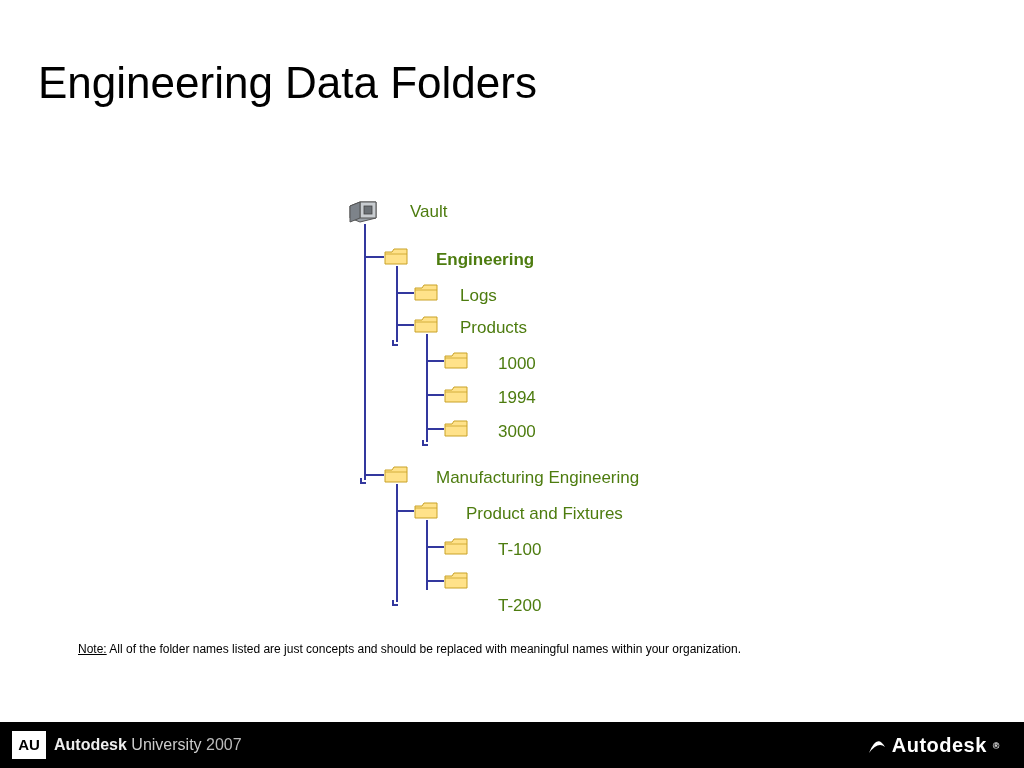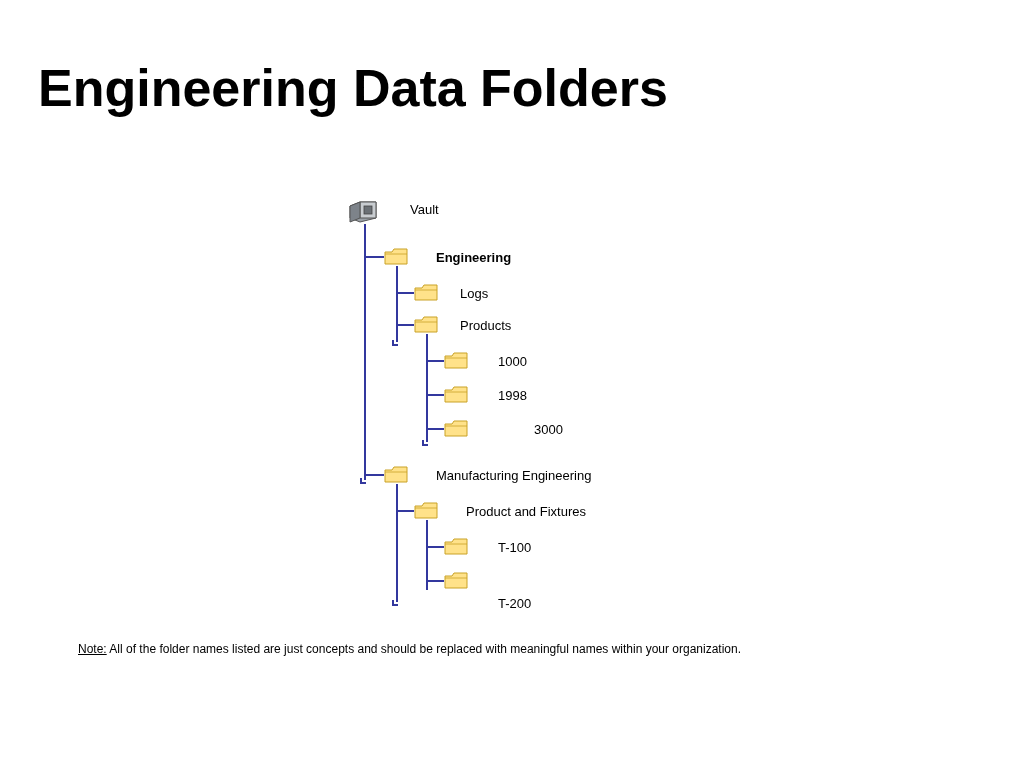--- a/index.html
+++ b/index.html
@@ -1,33 +1,33 @@
 <!DOCTYPE html>
 <html><head>
 <meta charset="utf-8">
 <style>
   * { margin: 0; padding: 0; box-sizing: border-box; }
   html, body { width: 1024px; height: 768px; font-family: Arial, Helvetica, sans-serif; background: #fff; }
   .slide { position: relative; width: 1024px; height: 768px; }
-  .title { position: absolute; left: 38px; top: 58px; font-size: 52px; font-weight: bold; color: #000; }
+  .title { position: absolute; left: 38px; top: 58px; font-size: 44px; font-weight: normal; color: #000; }
   .subtitle { position: absolute; left: 78px; top: 144px; font-size: 24px; font-weight: bold; color: #000; }
   .note { position: absolute; left: 78px; top: 642px; right: 40px; font-size: 12px; color: #000; line-height: 1.25; }
   .note-label { text-decoration: underline; }
 
   .tree { position: absolute; left: 350px; top: 192px; width: 430px; height: 420px; }
 
   
   .vault-icon { position: absolute; left: -2px; top: 4px; width: 32px; height: 28px; }
   .vault-icon svg { width: 32px; height: 28px; }
 
   
   .folder-icon { position: absolute; width: 24px; height: 18px; }
   .folder-icon svg { width: 24px; height: 18px; display:block; }
 
-  .tlabel { position: absolute; font-size: 13px; color: #000000; }
+  .tlabel { position: absolute; font-size: 17px; color: #4d7c0f; }
 
   
   .vline, .hline { position: absolute; background: #33389e; }
   .vline { width: 2px; }
   .hline { height: 2px; }
   .stub { position: absolute; width: 6px; height: 6px; border: 2px solid #33389e; border-top: none; border-right: none; background: transparent; }
 
   
   .footer { position: absolute; left: 0; right: 0; bottom: 0; height: 46px; background: #000; }
   .au-badge { position: absolute; left: 12px; top: 9px; width: 34px; height: 28px; background: #fff; color: #000; font-weight: bold; font-size: 15px; text-align: center; line-height: 28px; letter-spacing: 0px; }
@@ -101,30 +101,30 @@
     </div>
     <div class="tlabel" style="left:148px; top:162px;">1000</div>
 
     <div class="hline" style="left:76px; top:202px; width:18px;"></div>
     <div class="folder-icon" style="left:94px; top:194px;">
       <svg viewBox="0 0 24 18">
           <path d="M1 4 L8 4 L10 1 L23 1 L23 16 L1 16 Z" fill="#ffe28a" stroke="#c9a227" stroke-width="1"></path>
           <path d="M1 6 L23 6" stroke="#c9a227" stroke-width="0.8"></path>
         </svg>
     </div>
-    <div class="tlabel" style="left:148px; top:196px;">1998</div>
+    <div class="tlabel" style="left:148px; top:196px;">1994</div>
 
     <div class="hline" style="left:76px; top:236px; width:18px;"></div>
     <div class="folder-icon" style="left:94px; top:228px;">
       <svg viewBox="0 0 24 18">
           <path d="M1 4 L8 4 L10 1 L23 1 L23 16 L1 16 Z" fill="#ffe28a" stroke="#c9a227" stroke-width="1"></path>
           <path d="M1 6 L23 6" stroke="#c9a227" stroke-width="0.8"></path>
         </svg>
     </div>
-    <div class="tlabel" style="left:148px; top:230px;margin-left:36px;">3000</div>
+    <div class="tlabel" style="left:148px; top:230px;">3000</div>
 
     <div class="hline" style="left:14px; top:282px; width:20px;"></div>
     <div class="folder-icon" style="left:34px; top:274px;">
       <svg viewBox="0 0 24 18">
           <path d="M1 4 L8 4 L10 1 L23 1 L23 16 L1 16 Z" fill="#ffe28a" stroke="#c9a227" stroke-width="1"></path>
           <path d="M1 6 L23 6" stroke="#c9a227" stroke-width="0.8"></path>
         </svg>
     </div>
     <div class="tlabel" style="left:86px; top:276px;">Manufacturing Engineering</div>
 
@@ -159,13 +159,28 @@
         </svg>
     </div>
     <div class="tlabel" style="left:148px; top:404px;">T-200</div>
 
   </div>
 
   <div class="note">
     <span class="note-label">Note:</span><span>  All of the folder names listed are just concepts and should be replaced with meaningful names within your organization.</span>
   </div>
 
+  <div class="footer">
+    <div class="au-badge">AU</div>
+    <div class="au-text">
+      <b>Autodesk</b><span class="uni"> University </span><span class="yr">2007</span>
+    </div>
+    <div class="adsk-logo">
+      <span class="swoosh">
+        <svg viewBox="0 0 18 18">
+            <path d="M1 16 Q9 -4 17 10 Q10 4 1 16 Z" fill="#fff"></path>
+          </svg>
+      </span>
+      <span>Autodesk</span>
+        <sup>®</sup>
+    </div>
+  </div>
 </div>
 
 </body></html>

